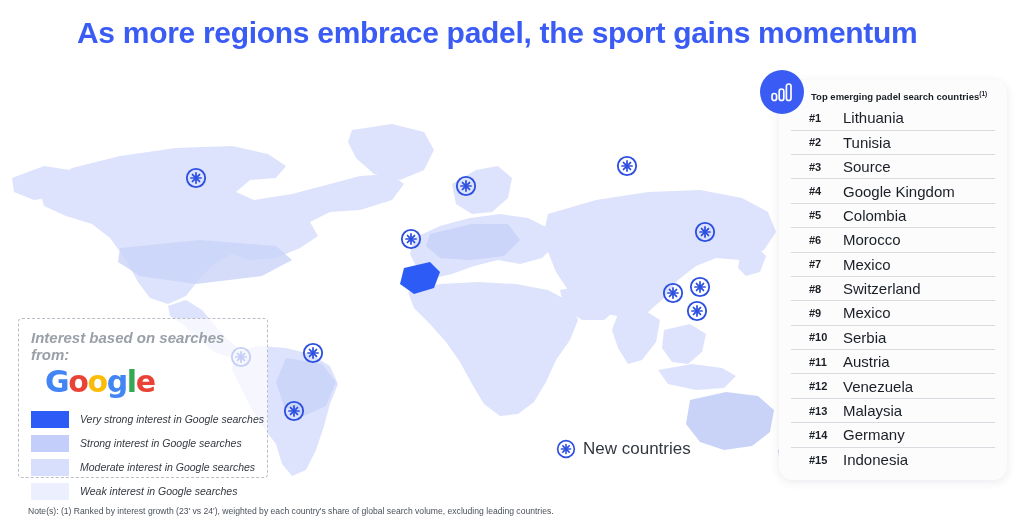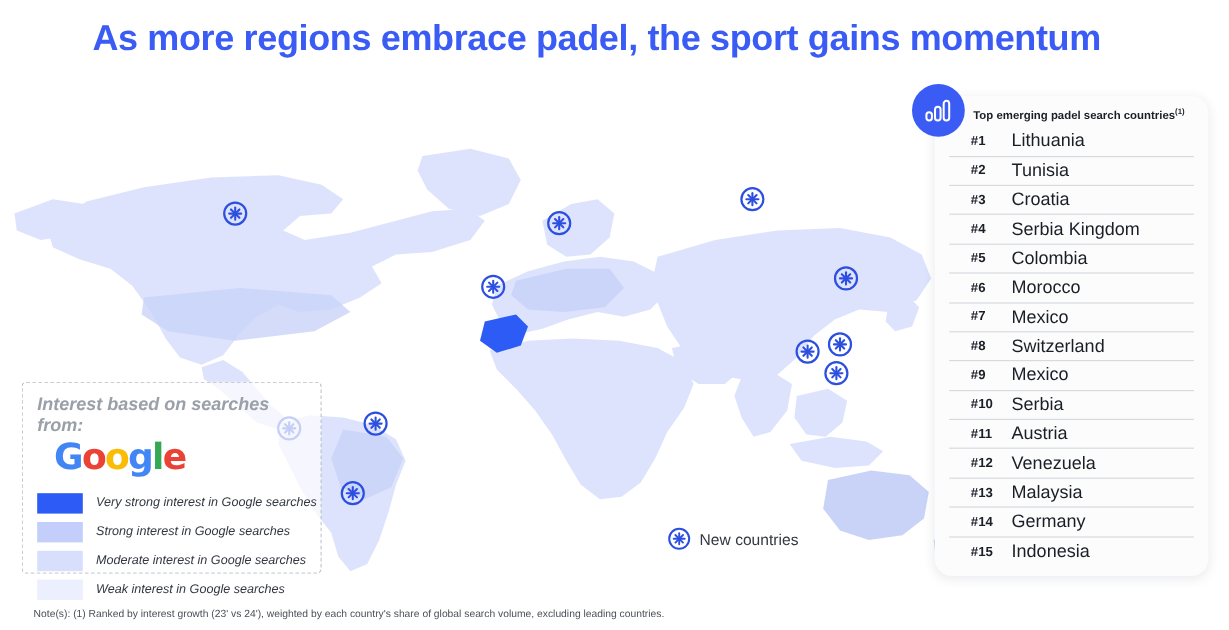--- a/index.html
+++ b/index.html
@@ -94,21 +94,21 @@
   }
 
   
   .newkey {
     position: absolute;
     left: 556px; top: 439px;
     display: flex; align-items: center;
   }
   .newkey .kicon { width: 20px; height: 20px; margin-right: 7px; }
   .newkey .kicon svg { display:block; width:100%; height:100%; }
-  .newkey-label { font-size: 13px; color: #333840; }
+  .newkey-label { font-size: 17px; color: #333840; }
 
   
   .card {
     position: absolute;
     left: 779px; top: 80px;
     width: 228px; height: 400px;
     background: #FCFCFD;
     border-radius: 14px;
     box-shadow: 0 2px 10px rgba(40,50,80,0.10);
     padding: 10px 12px 8px 12px;
@@ -385,25 +385,25 @@
       <div class="rank-row">
           <span class="rank-num">#1</span>
           <span class="rank-name">Lithuania</span>
         </div>
       <div class="rank-row">
           <span class="rank-num">#2</span>
           <span class="rank-name">Tunisia</span>
         </div>
       <div class="rank-row">
           <span class="rank-num">#3</span>
-          <span class="rank-name">Croatia</span>
+          <span class="rank-name">Source</span>
         </div>
       <div class="rank-row">
           <span class="rank-num">#4</span>
-          <span class="rank-name">Serbia Kingdom</span>
+          <span class="rank-name">Google Kingdom</span>
         </div>
       <div class="rank-row">
           <span class="rank-num">#5</span>
           <span class="rank-name">Colombia</span>
         </div>
       <div class="rank-row">
           <span class="rank-num">#6</span>
           <span class="rank-name">Morocco</span>
         </div>
       <div class="rank-row">

